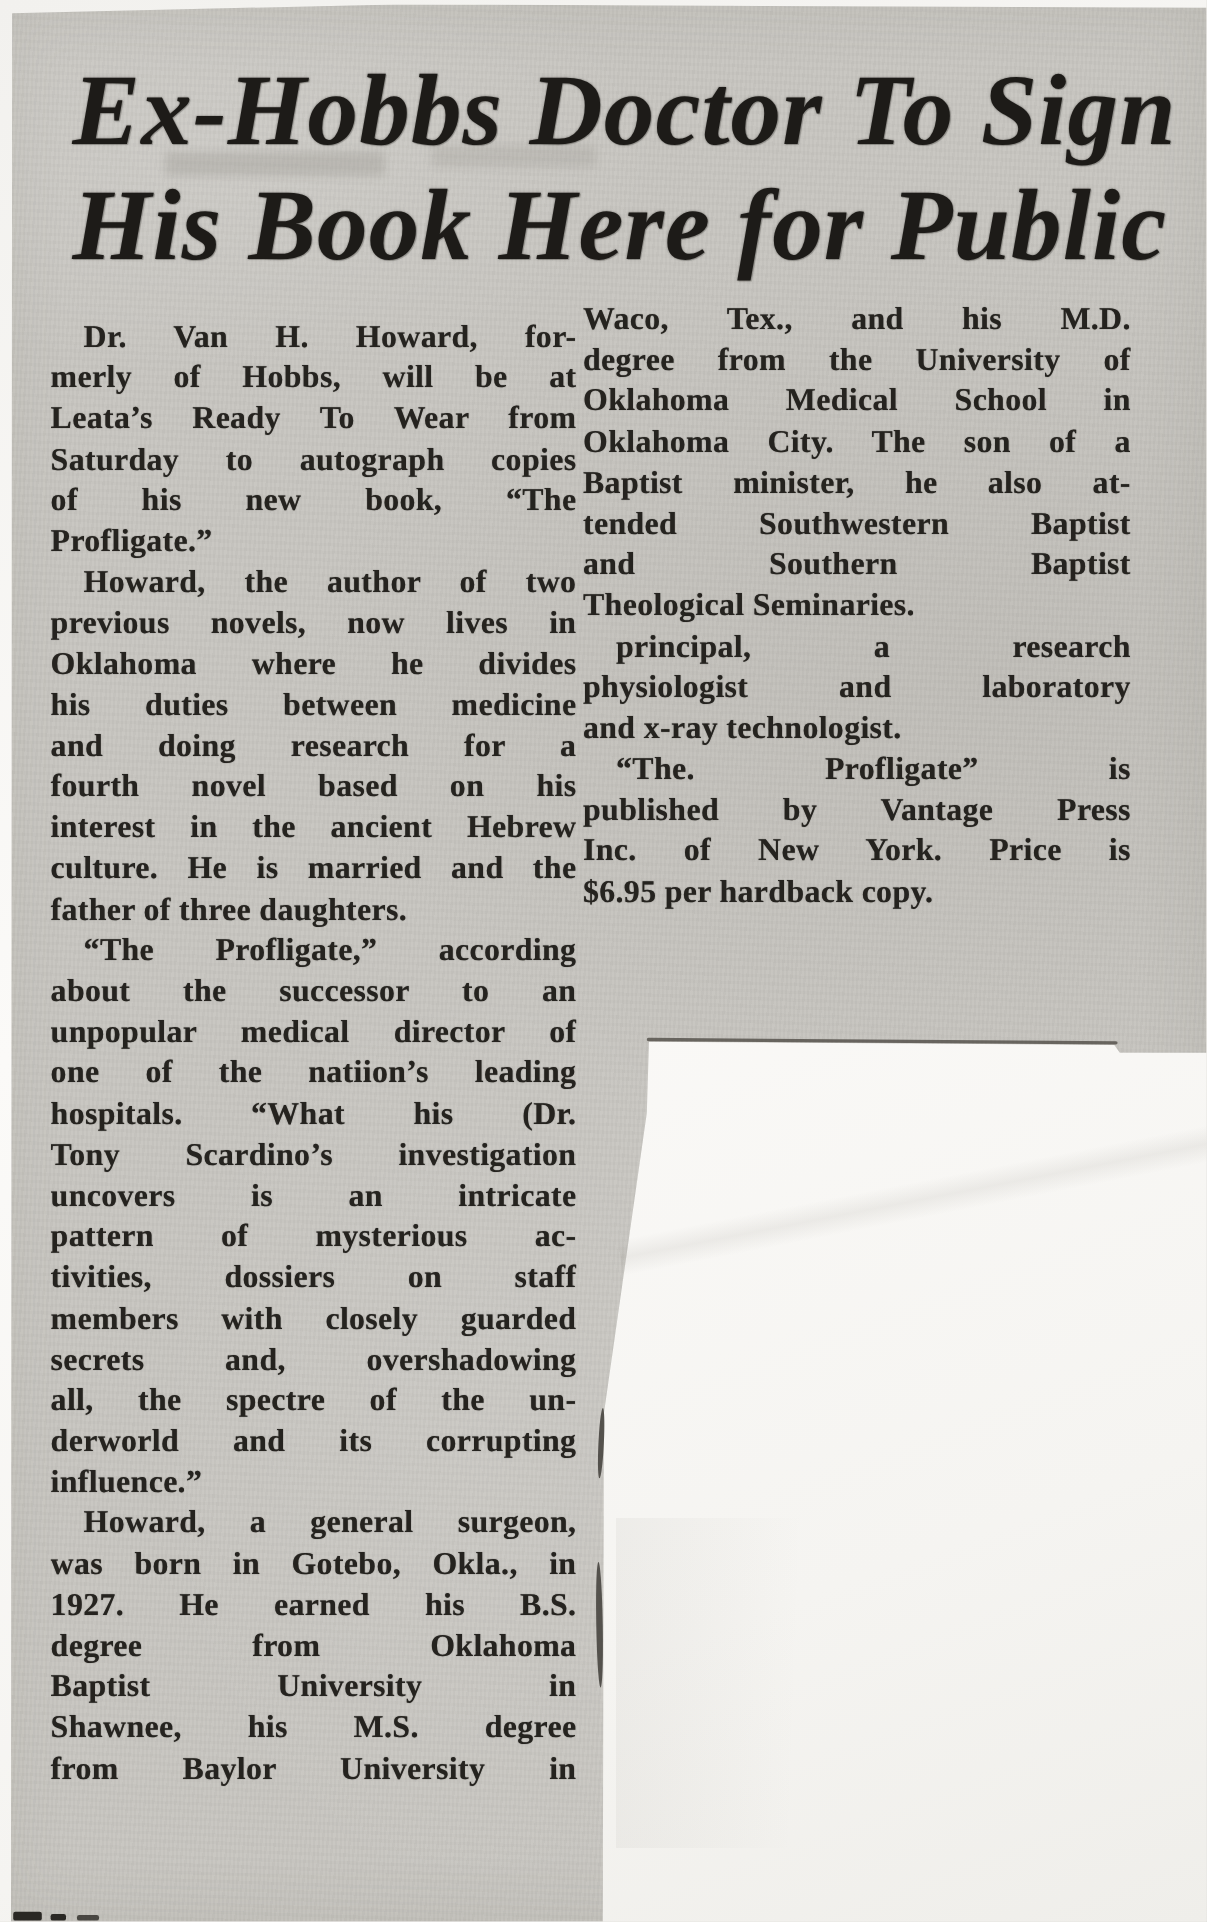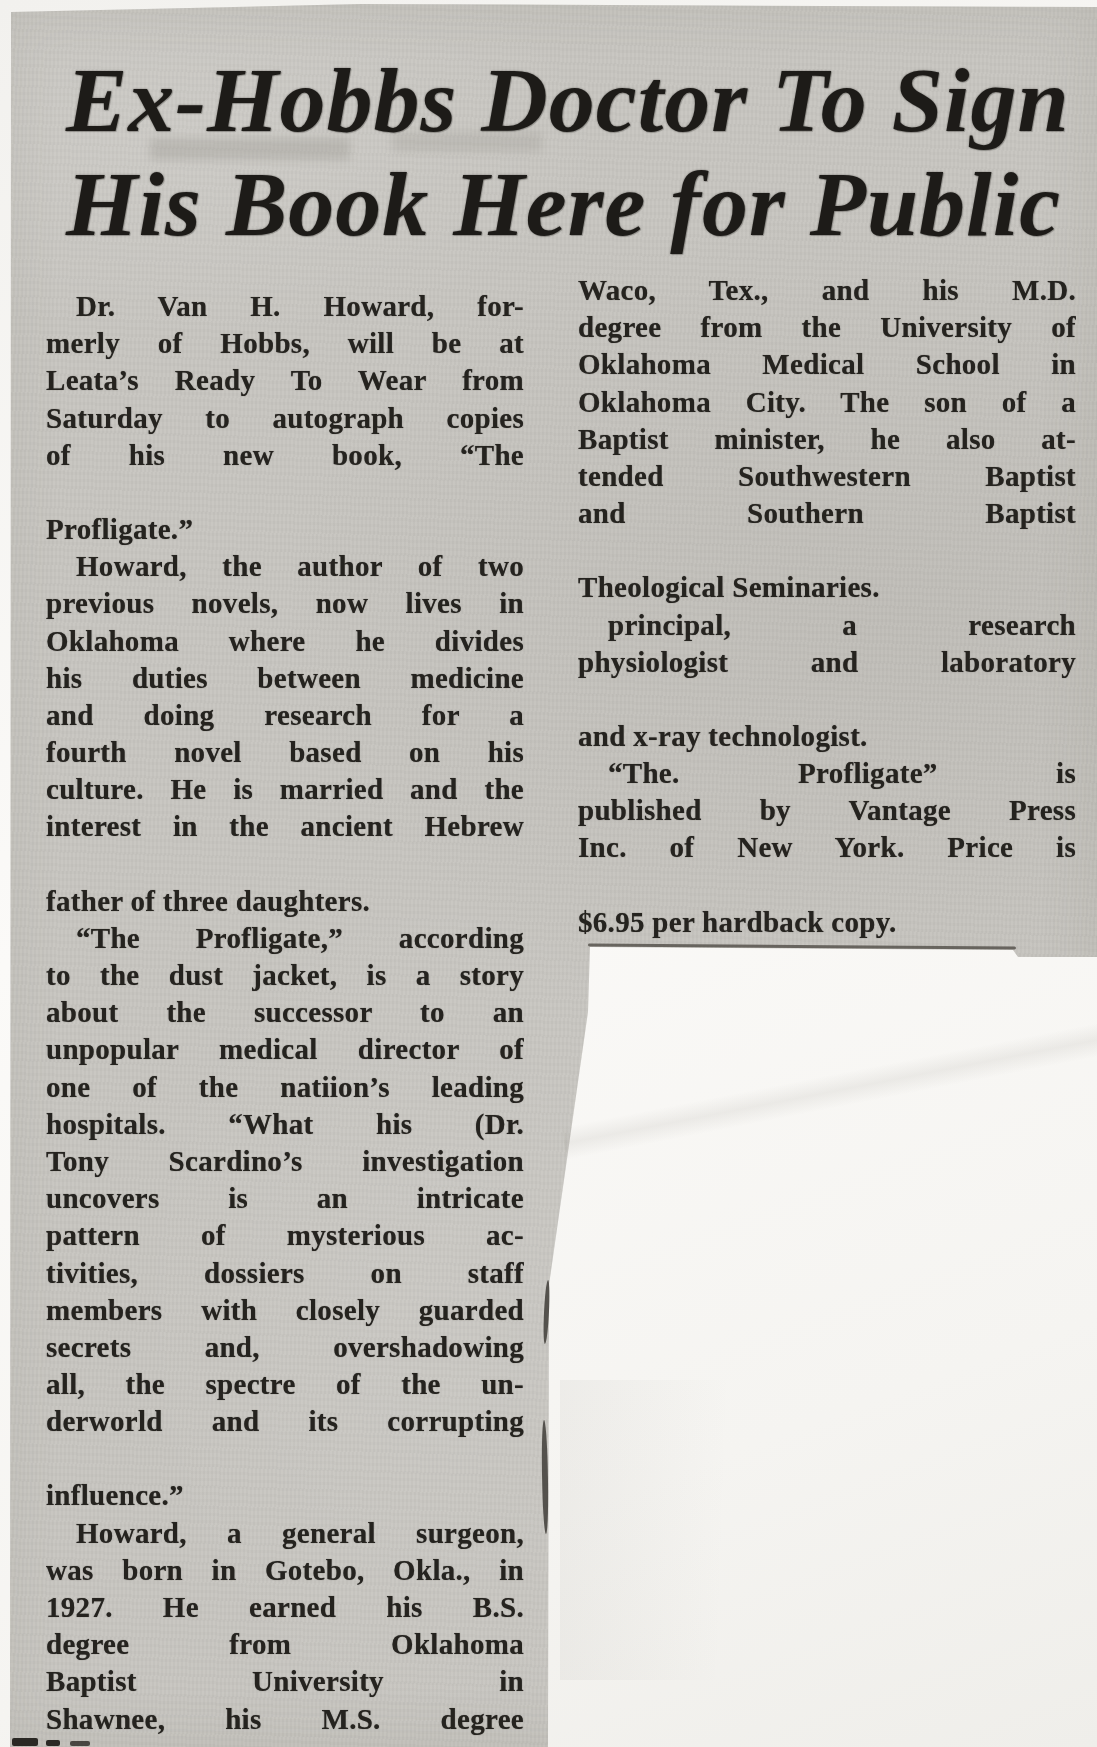--- a/index.html
+++ b/index.html
@@ -65,27 +65,27 @@
   .col{
     position:absolute;
     font-family:"Liberation Serif", serif;
     font-weight:700;
     font-size:29px;
     color:#25231f;
     letter-spacing:0.3px;
     text-shadow:0 0 1px rgba(37,35,31,0.6);
   }
   .col-left{left:46px;top:288px;width:478px;}
-  .col-right{left:578px;top:272px;width:498px;}
+  .col-right{left:530px;top:272px;width:498px;}
   .line{
     height:37.2px;line-height:37.2px;
     text-align:justify;text-align-last:justify;
     overflow:hidden;
   }
-  .para .line:last-child{text-align-last:left;margin-top:37px;}
+  .para .line:last-child{text-align-last:left;}
   .para.cont .line:last-child{text-align-last:justify;font-family:Liberation Serif, serif;}
   .para.indent .line:first-child{text-indent:30px;}
 </style>
 </head>
 <body>
 
 <div class="scan">
   <div class="paper"></div>
 
   <div class="ghost g1"></div>
@@ -105,27 +105,26 @@
         <div class="line">of his new book, “The</div>
         <div class="line">Profligate.”</div>
       </div>
       <div class="para indent">
         <div class="line">Howard, the author of two</div>
         <div class="line">previous novels, now lives in</div>
         <div class="line">Oklahoma where he divides</div>
         <div class="line">his duties between medicine</div>
         <div class="line">and doing research for a</div>
         <div class="line">fourth novel based on his</div>
+        <div class="line">interest in the ancient Hebrew</div>
         <div class="line">culture. He is married and the</div>
-        <div class="line">interest in the ancient Hebrew</div>
         <div class="line">father of three daughters.</div>
       </div>
       <div class="para indent">
         <div class="line">“The Profligate,” according</div>
-        <div class="line">to the dust jacket, is a story</div>
         <div class="line">about the successor to an</div>
         <div class="line">unpopular medical director of</div>
         <div class="line">one of the natiion’s leading</div>
         <div class="line">hospitals. “What his (Dr.</div>
         <div class="line">Tony Scardino’s investigation</div>
         <div class="line">uncovers is an intricate</div>
         <div class="line">pattern of mysterious ac-</div>
         <div class="line">tivities, dossiers on staff</div>
         <div class="line">members with closely guarded</div>
         <div class="line">secrets and, overshadowing</div>

